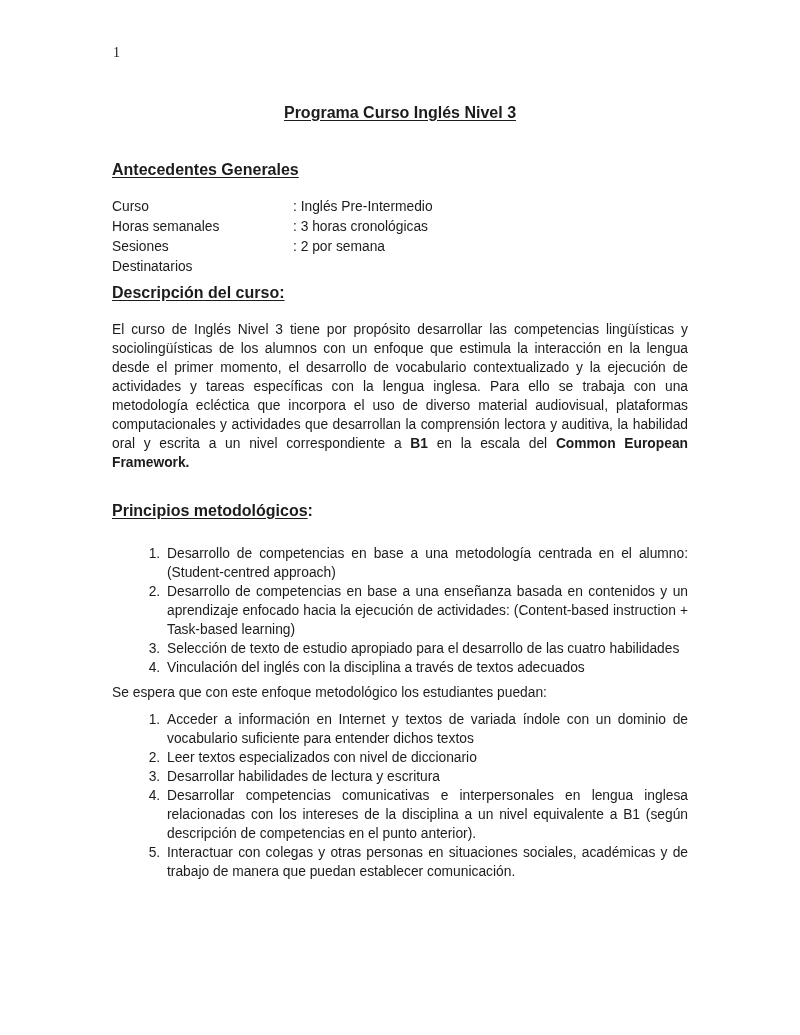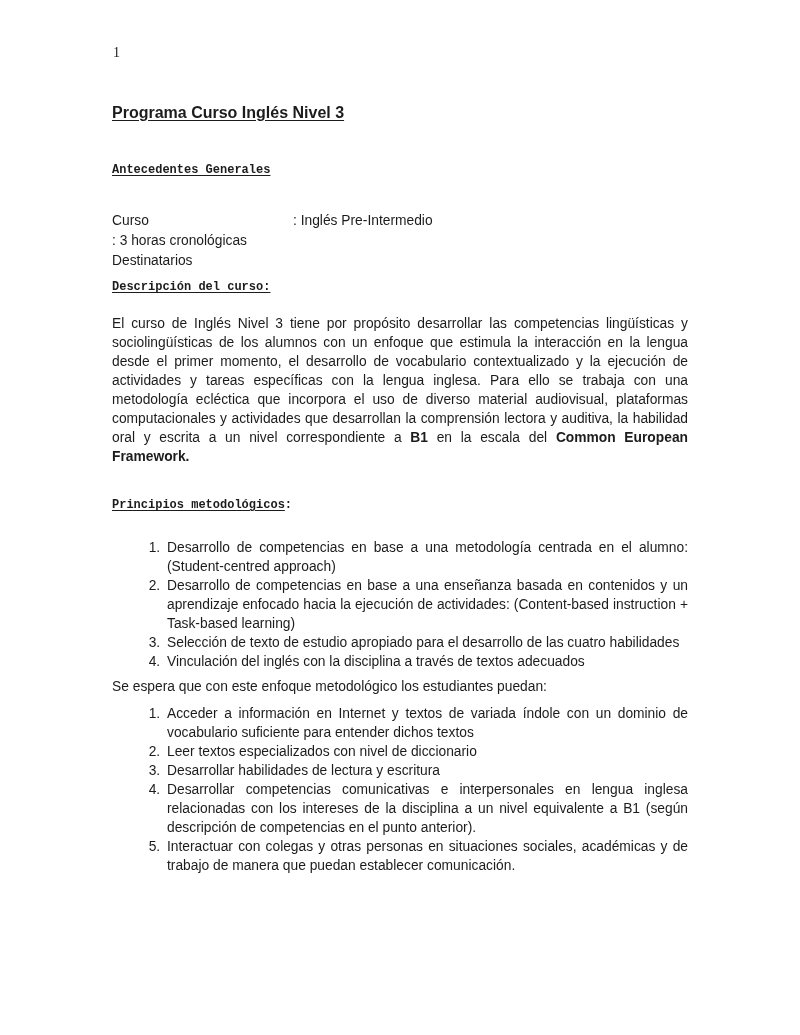--- a/index.html
+++ b/index.html
@@ -22,44 +22,43 @@
     overflow: hidden;
   }
   .page-number {
     font-family: "Liberation Serif", "DejaVu Serif", serif;
     font-size: 14px;
     line-height: 17px;
     margin-left: 1px;
   }
   .doc-title {
     margin: 42px 0 0 0;
-    text-align: left;
+    text-align: center;
     font-size: 16px;
     line-height: 20px;
     font-weight: bold;
     text-decoration: underline;
     text-underline-offset: 2px;
   }
   .sec-heading {
     margin: 0;
-    font-size: 12px;
+    font-size: 16px;
     line-height: 18px;
     font-weight: bold;
-    font-family: Liberation Mono, monospace;
   }
   .sec-heading.underline-all {
     text-decoration: underline;
     text-underline-offset: 2px;
   }
   .underline-part {
     text-decoration: underline;
     text-underline-offset: 2px;
   }
   .sec-antecedentes { margin-top: 38px; }
-  .info-table { margin-top: 32px; }
+  .info-table { margin-top: 18px; }
   .info-row {
     display: flex;
     line-height: 20px;
   }
   .info-label { width: 181px; flex: none; }
   .info-value { flex: 1; }
   .sec-descripcion { margin-top: 7px; }
   .para {
     margin: 18px 0 4px 0;
     text-align: justify;
@@ -87,21 +86,26 @@
   <h1 class="doc-title">Programa Curso Inglés Nivel 3</h1>
 
   <h2 class="sec-heading underline-all sec-antecedentes">Antecedentes Generales</h2>
 
   <div class="info-table">
     <div class="info-row">
       <span class="info-label">Curso</span>
       <span class="info-value">: Inglés Pre-Intermedio</span>
     </div>
     <div class="info-row">
+      <span class="info-label">Horas semanales</span>
       <span class="info-value">: 3 horas cronológicas</span>
+    </div>
+    <div class="info-row">
+      <span class="info-label">Sesiones</span>
+      <span class="info-value">: 2 por semana</span>
     </div>
     <div class="info-row">
       <span class="info-label">Destinatarios</span>
     </div>
   </div>
 
   <h2 class="sec-heading underline-all sec-descripcion">Descripción del curso:</h2>
 
   <p class="para"><span>El curso de Inglés Nivel 3 tiene por propósito  desarrollar las competencias lingüísticas y sociolingüísticas de los alumnos con un enfoque que estimula la interacción en la lengua desde el primer momento, el desarrollo de vocabulario contextualizado y la ejecución de actividades y tareas específicas con la lengua inglesa.  Para ello se trabaja con una metodología ecléctica que incorpora el uso de diverso material audiovisual,  plataformas computacionales y actividades que desarrollan la comprensión lectora y auditiva, la habilidad oral y escrita a un nivel correspondiente a </span><b>B1</b><span> en la escala del </span><b>Common European Framework.</b></p>
 

